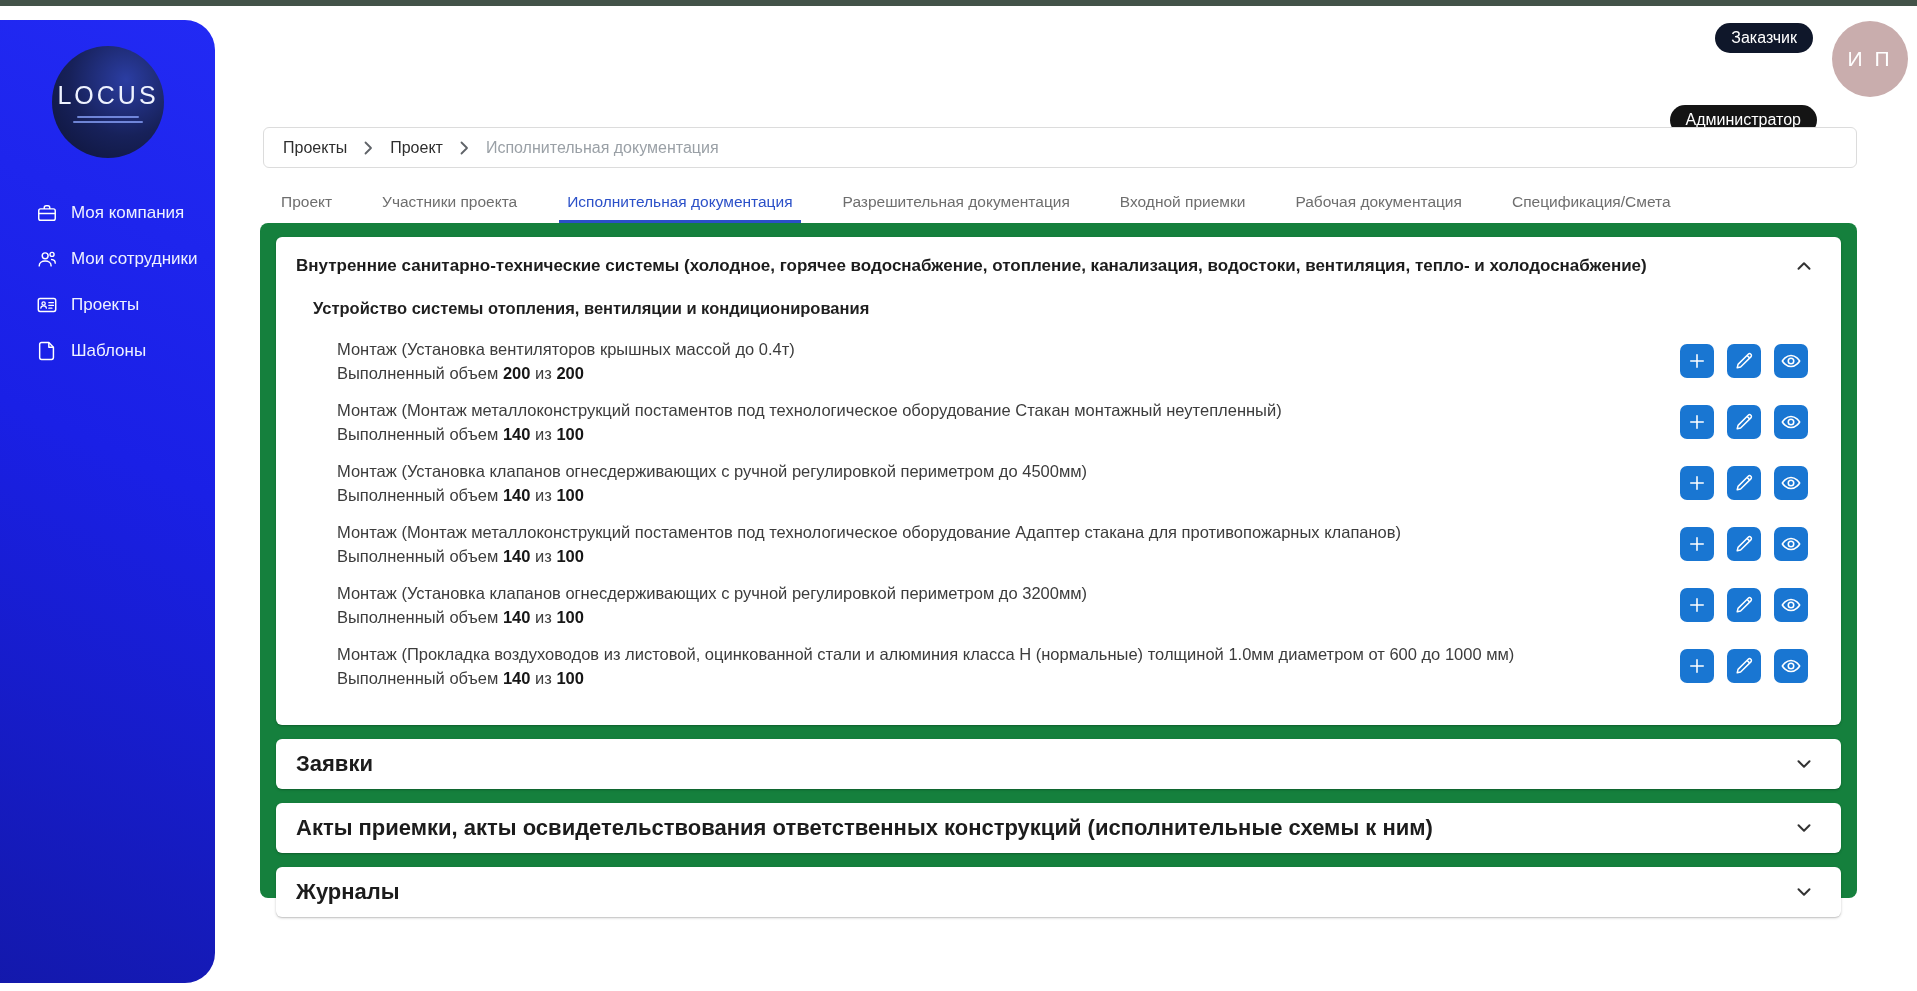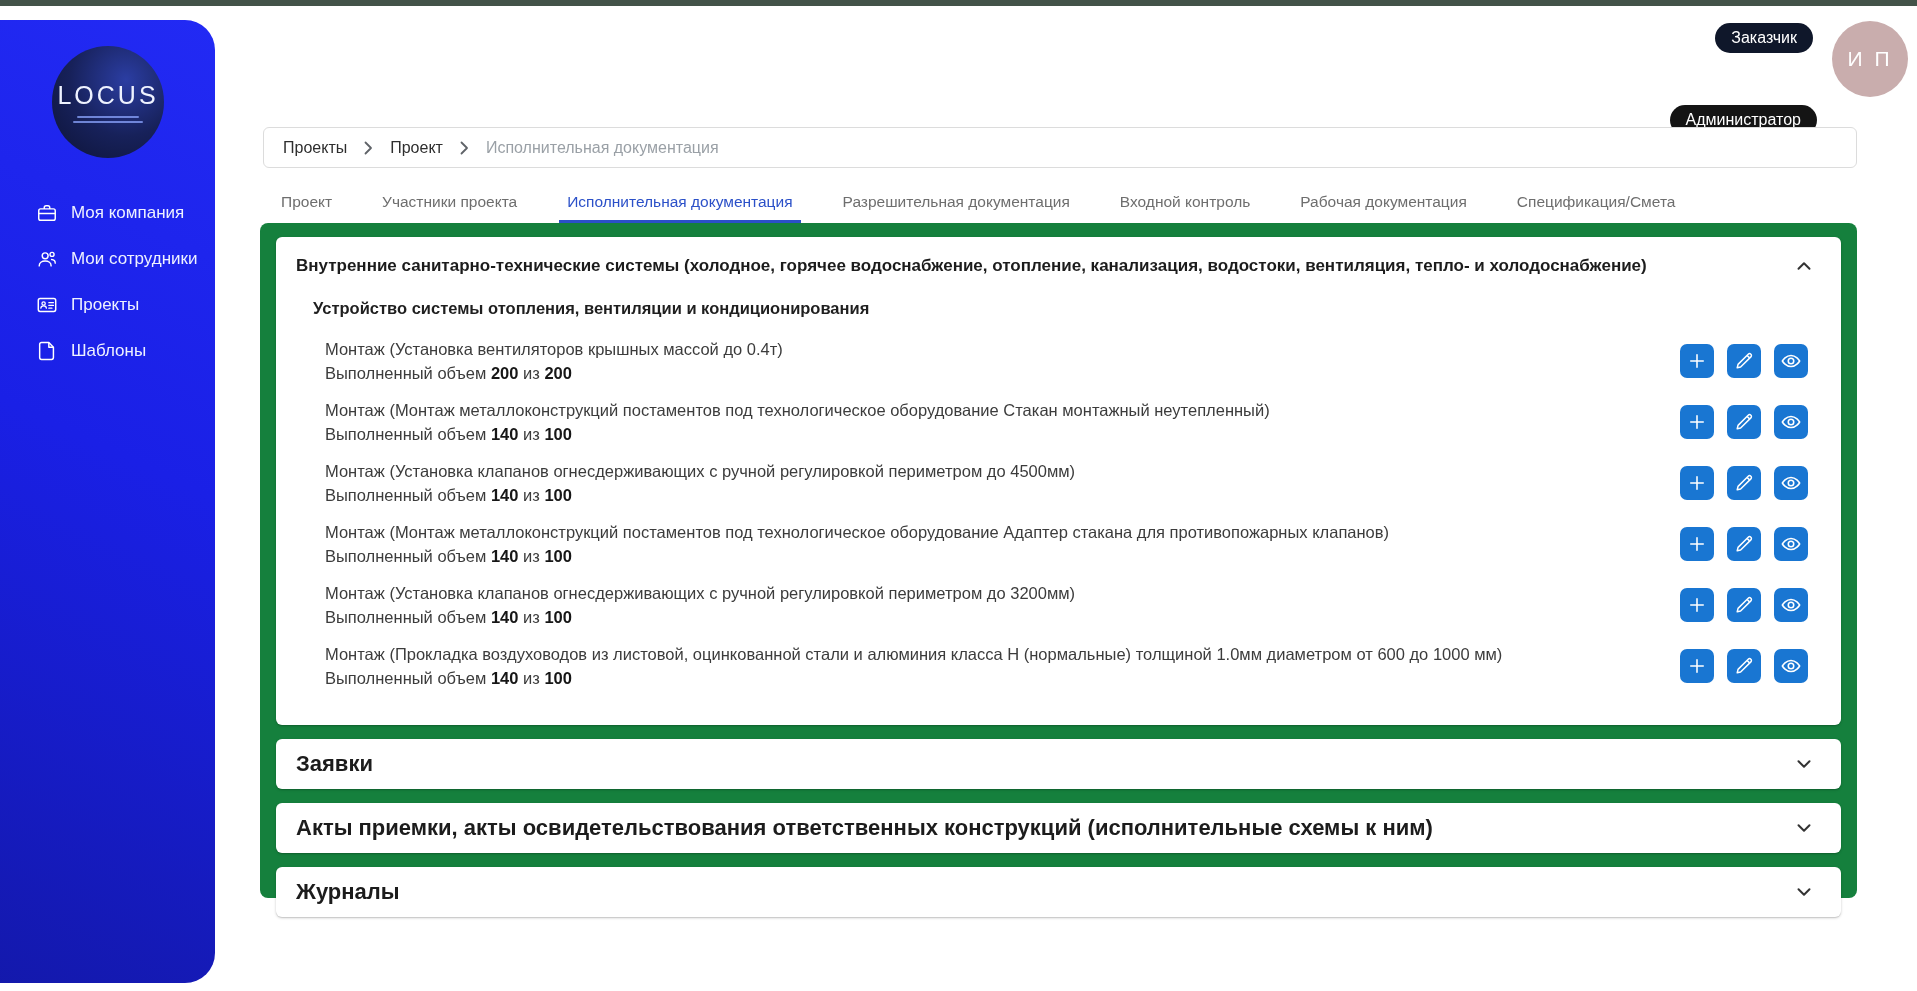--- a/index.html
+++ b/index.html
@@ -57,21 +57,21 @@
 
   .card-head { display:flex; align-items:flex-start; justify-content:space-between;
                padding:18px 26px 6px 20px; cursor:pointer; }
   .card-title { font-size:17px; font-weight:700; color:#1c1c1c; line-height:22px; padding-right:30px; }
   .chev { width:22px; height:22px; flex:0 0 auto; cursor:pointer; }
   .chev svg { width:22px; height:22px; display:block; }
 
   .card-body { padding:8px 33px 22px 20px; }
   .subsection { font-size:16.5px; font-weight:700; color:#1f1f1f; margin:8px 0 19px 17px; }
 
-  .work-list { margin-left:29px; display:flex; flex-direction:column; }
+  .work-list { margin-left:41px; display:flex; flex-direction:column; }
   .work-row { display:flex; align-items:center; justify-content:space-between; margin-bottom:13px; }
   .work-text { font-size:16.5px; color:#3c3c3c; line-height:24px; padding-right:24px; }
   .work-title { display:block; }
   .work-volume { display:block; }
   .num { font-weight:700; color:#161616; }
   .btn-group { display:flex; gap:13px; flex:0 0 auto; }
   .icon-btn { width:34px; height:34px; border:none; border-radius:7px; background:#1976d2;
               display:flex; align-items:center; justify-content:center; cursor:pointer; padding:0; }
   .icon-btn svg { width:22px; height:22px; display:block; }
 
@@ -151,21 +151,21 @@
       </svg>
     </span>
   <span class="crumb current">Исполнительная документация</span>
 </div>
 
 <div class="tabs" id="tabs">
     <div class="tab">Проект</div>
     <div class="tab">Участники проекта</div>
     <div class="tab active">Исполнительная документация</div>
     <div class="tab">Разрешительная документация</div>
-    <div class="tab">Входной контроль</div>
+    <div class="tab">Входной приемки</div>
     <div class="tab">Рабочая документация</div>
     <div class="tab">Спецификация/Смета</div>
   </div>
 
 <div class="panel-area">
 
   <section class="card">
     <div class="card-head">
       <div class="card-title">Внутренние санитарно-технические системы (холодное, горячее водоснабжение, отопление, канализация, водостоки, вентиляция, тепло- и холодоснабжение)</div>
       <span class="chev">

